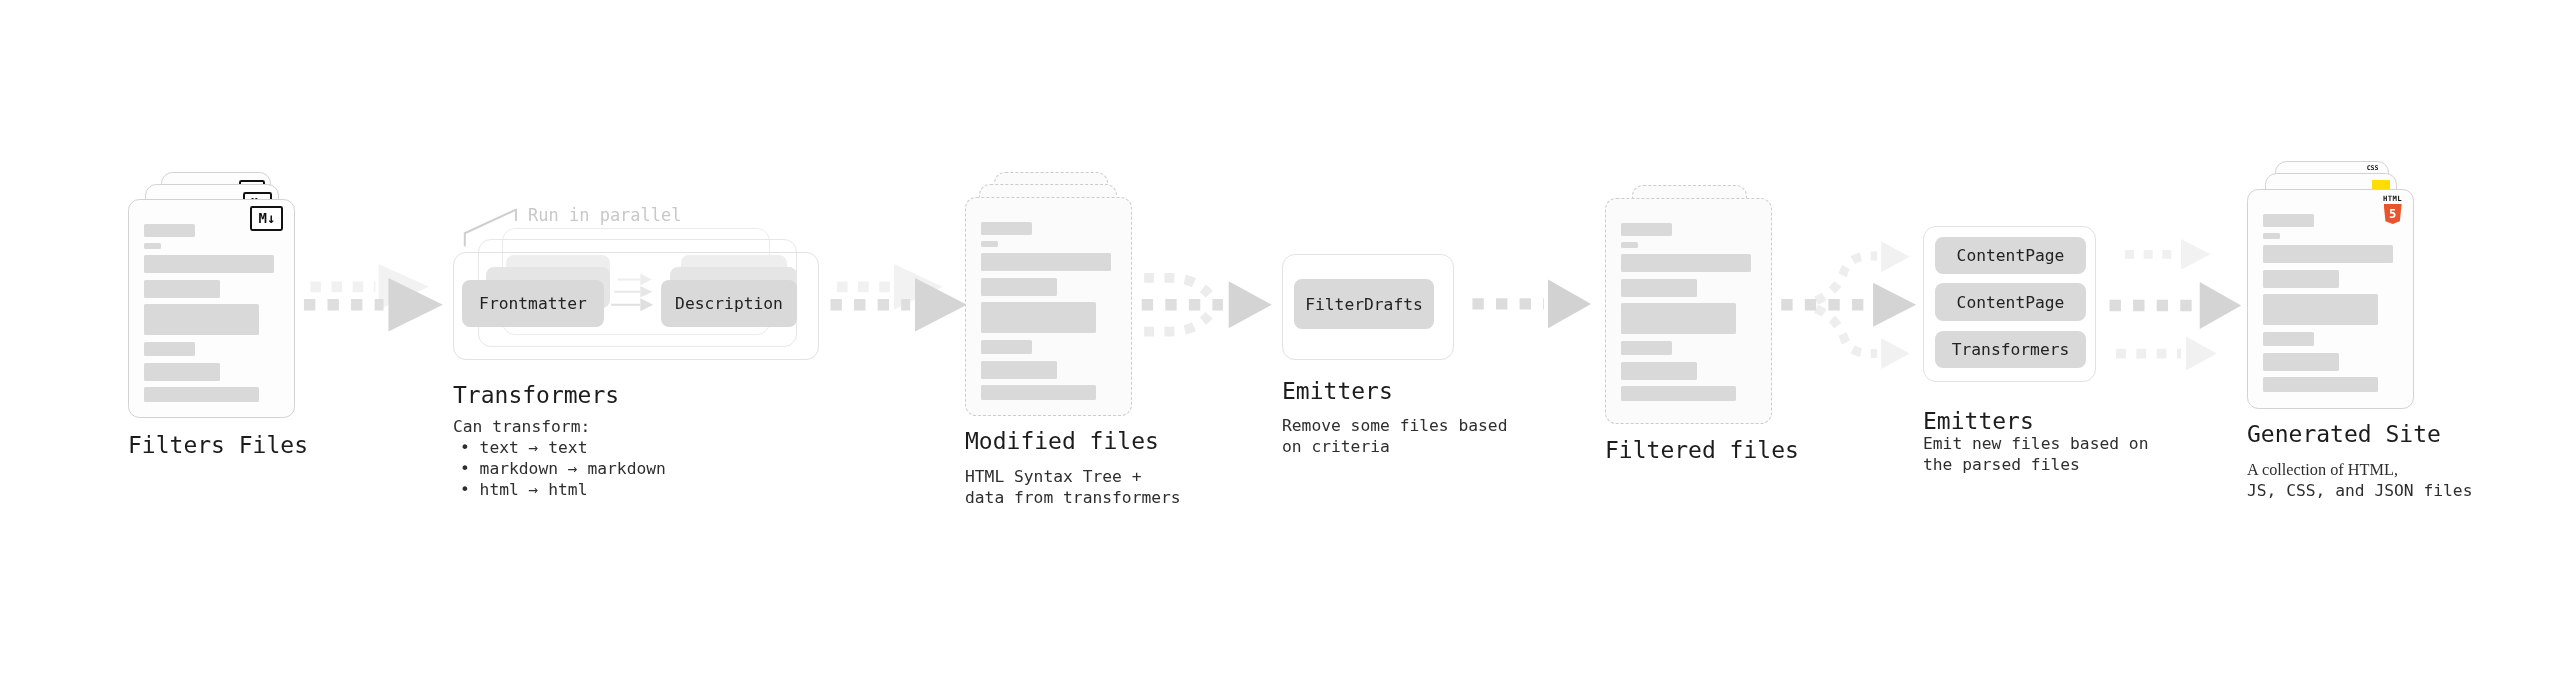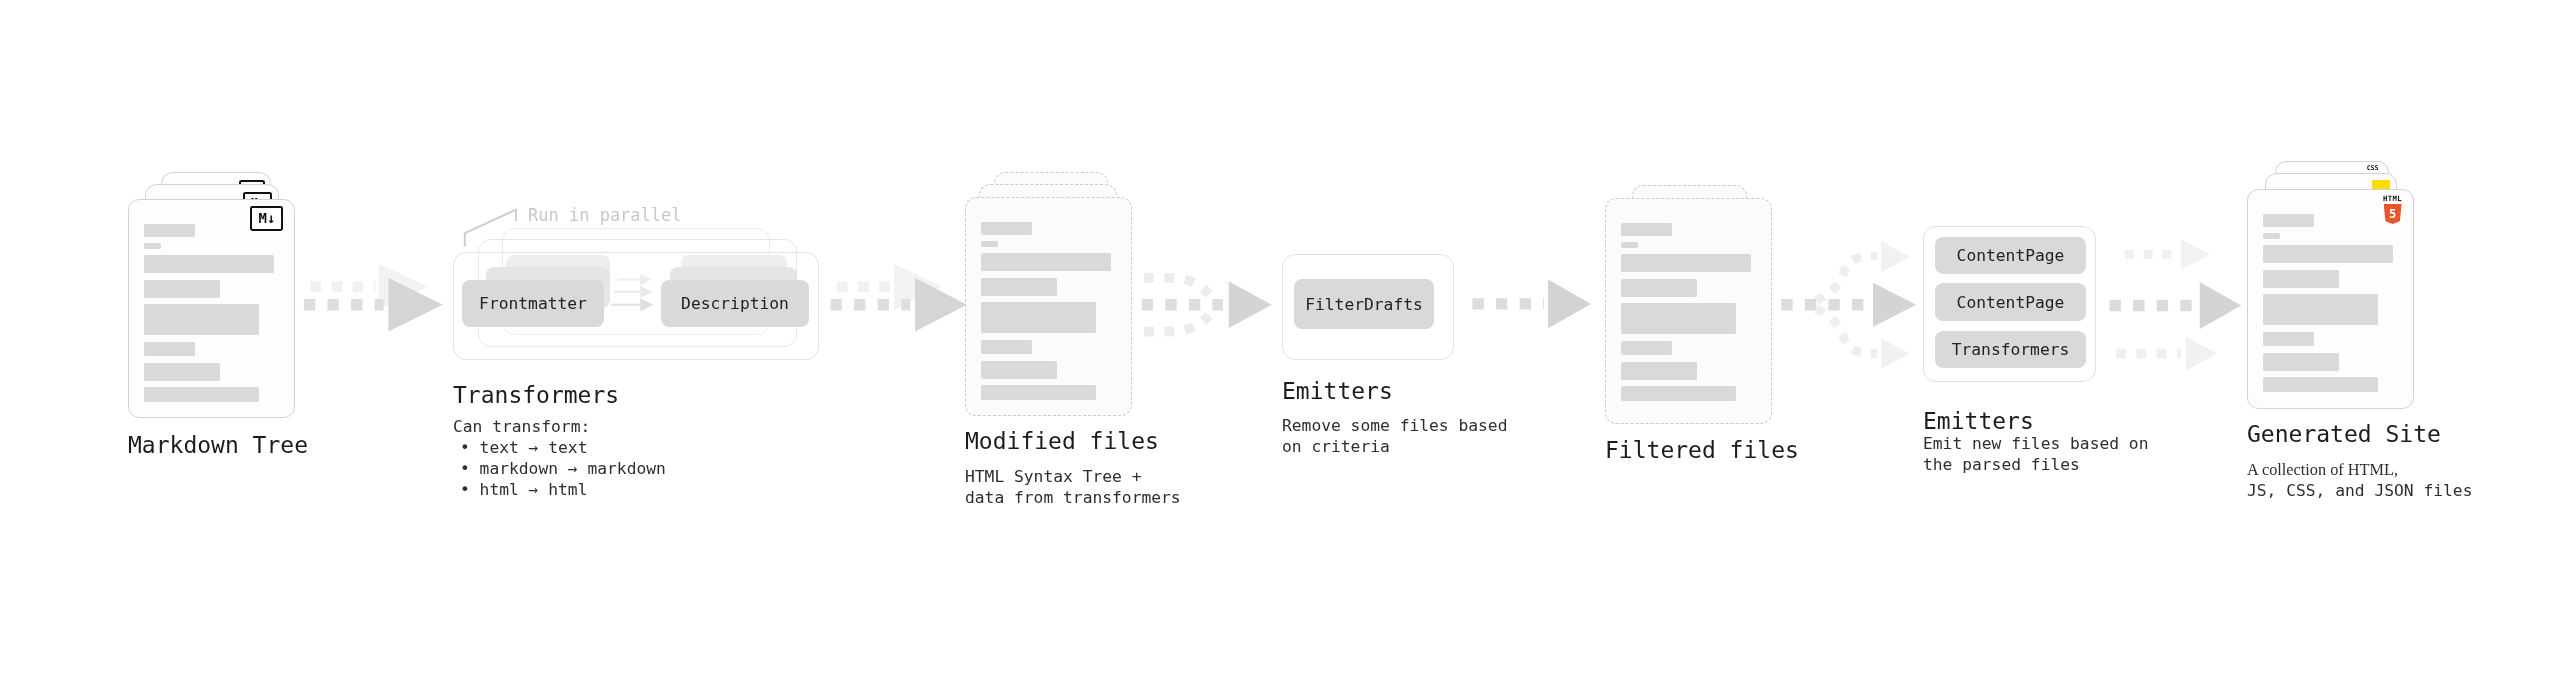--- a/index.html
+++ b/index.html
@@ -124,36 +124,36 @@
         <div class="bar" style="width:38%;height:12.2px;"></div>
         <div class="bar" style="width:13%;height:5.7px;"></div>
         <div class="bar" style="width:96%;height:18px;"></div>
         <div class="bar" style="width:56%;height:18px;"></div>
         <div class="bar" style="width:85%;height:31px;"></div>
         <div class="bar" style="width:38%;height:14.6px;"></div>
         <div class="bar" style="width:56%;height:18px;"></div>
         <div class="bar" style="width:85%;height:14.6px;"></div>
       </div>
     </div>
-    <div class="h" style="left:128px;top:432px;">Markdown Tree</div>
+    <div class="h" style="left:128px;top:432px;">Filters Files</div>
   </div>
 
   <div>
     <div class="note" style="left:528px;top:205px;">Run in parallel</div>
     <div class="obox l3" style="left:502px;top:228px;width:268px;height:107px;"></div>
     <div class="obox l2" style="left:478px;top:239px;width:319px;height:108px;"></div>
     <div class="obox" style="left:453px;top:252px;width:366px;height:108px;"></div>
 
     <div class="ghost" style="left:506px;top:255px;width:104px;height:36px;background:#eeeeee;"></div>
     <div class="ghost" style="left:486px;top:267px;width:124px;height:41px;background:#e5e5e5;"></div>
     <div class="gbtn" style="left:462px;top:280px;width:142px;height:47px;">Frontmatter</div>
 
     <div class="ghost" style="left:681px;top:255px;width:106px;height:36px;background:#eeeeee;"></div>
     <div class="ghost" style="left:670px;top:267px;width:127px;height:41px;background:#e5e5e5;"></div>
-    <div class="gbtn" style="left:661px;top:280px;width:148px;height:47px;">Description</div>
+    <div class="gbtn" style="left:661px;top:280px;width:136px;height:47px;">Description</div>
 
     <div class="h" style="left:453px;top:382px;">Transformers</div>
     <div class="p" style="left:453px;top:416px;">Can transform:</div>
     <div class="p" style="left:460px;top:437px;">• text → text</div>
     <div class="p" style="left:460px;top:458px;">• markdown → markdown</div>
     <div class="p" style="left:460px;top:479px;">• html → html</div>
   </div>
 
   <div>
     <div class="card dashed" style="left:994px;top:172px;width:114px;height:42px;"></div>

